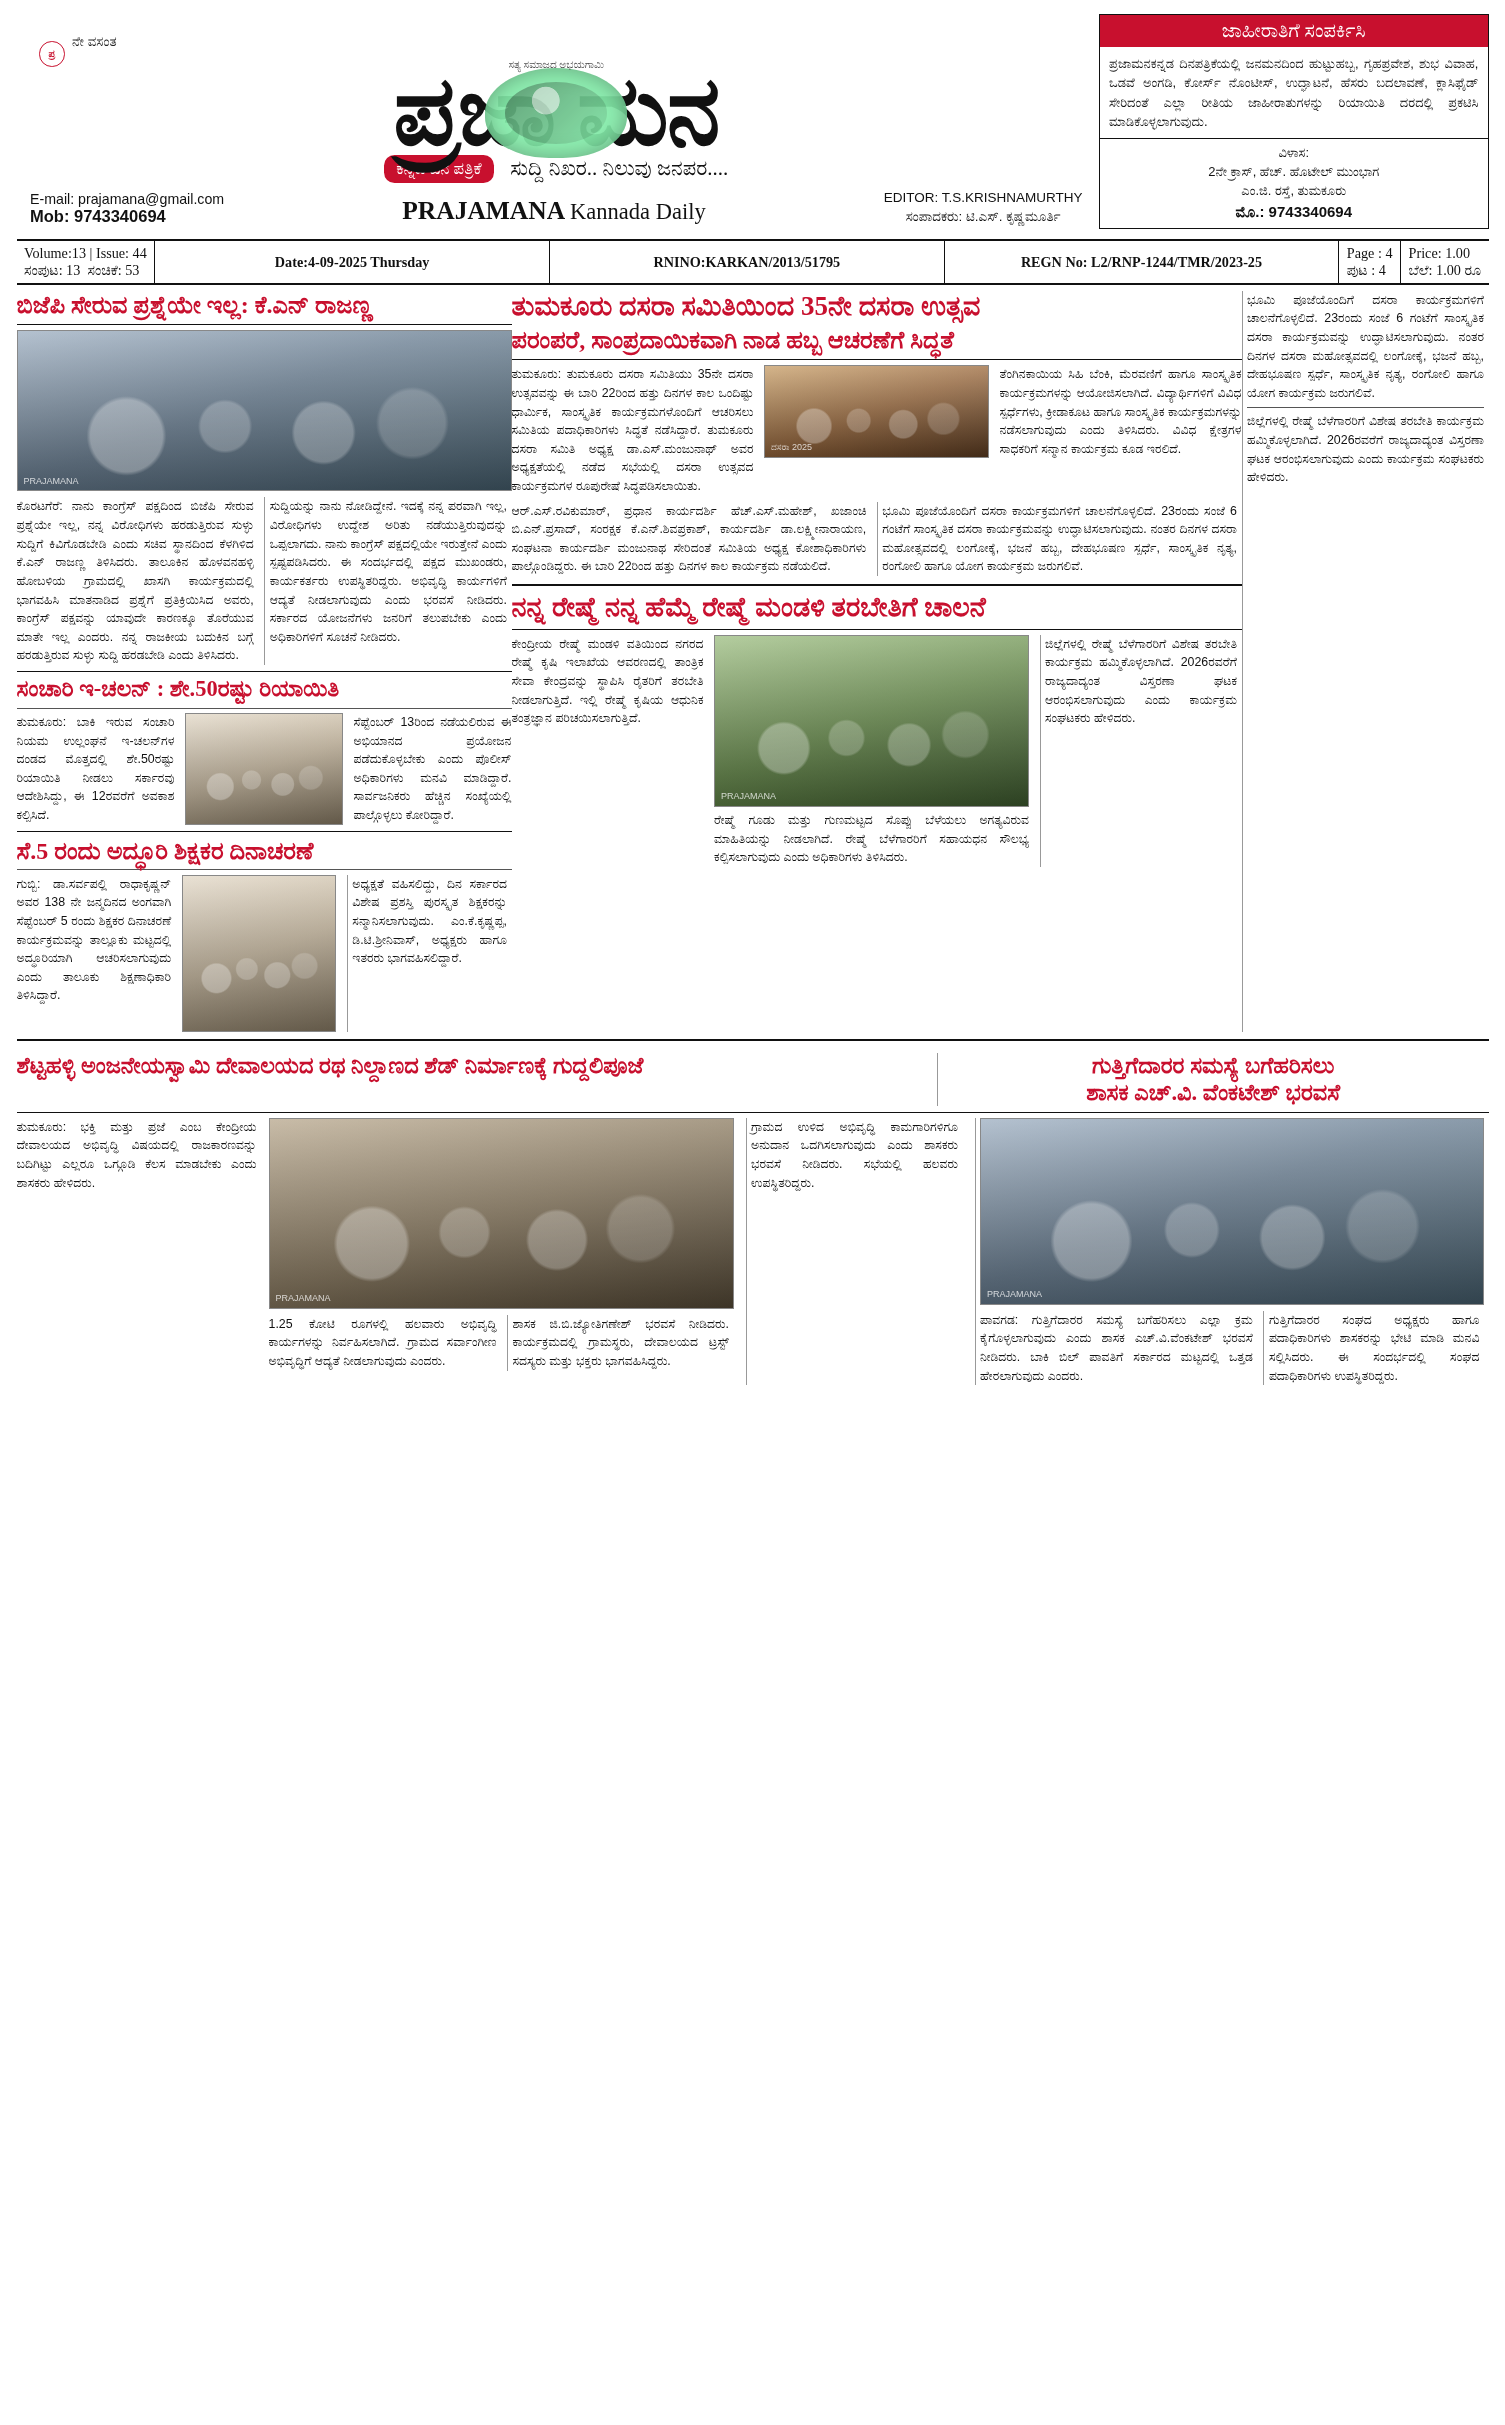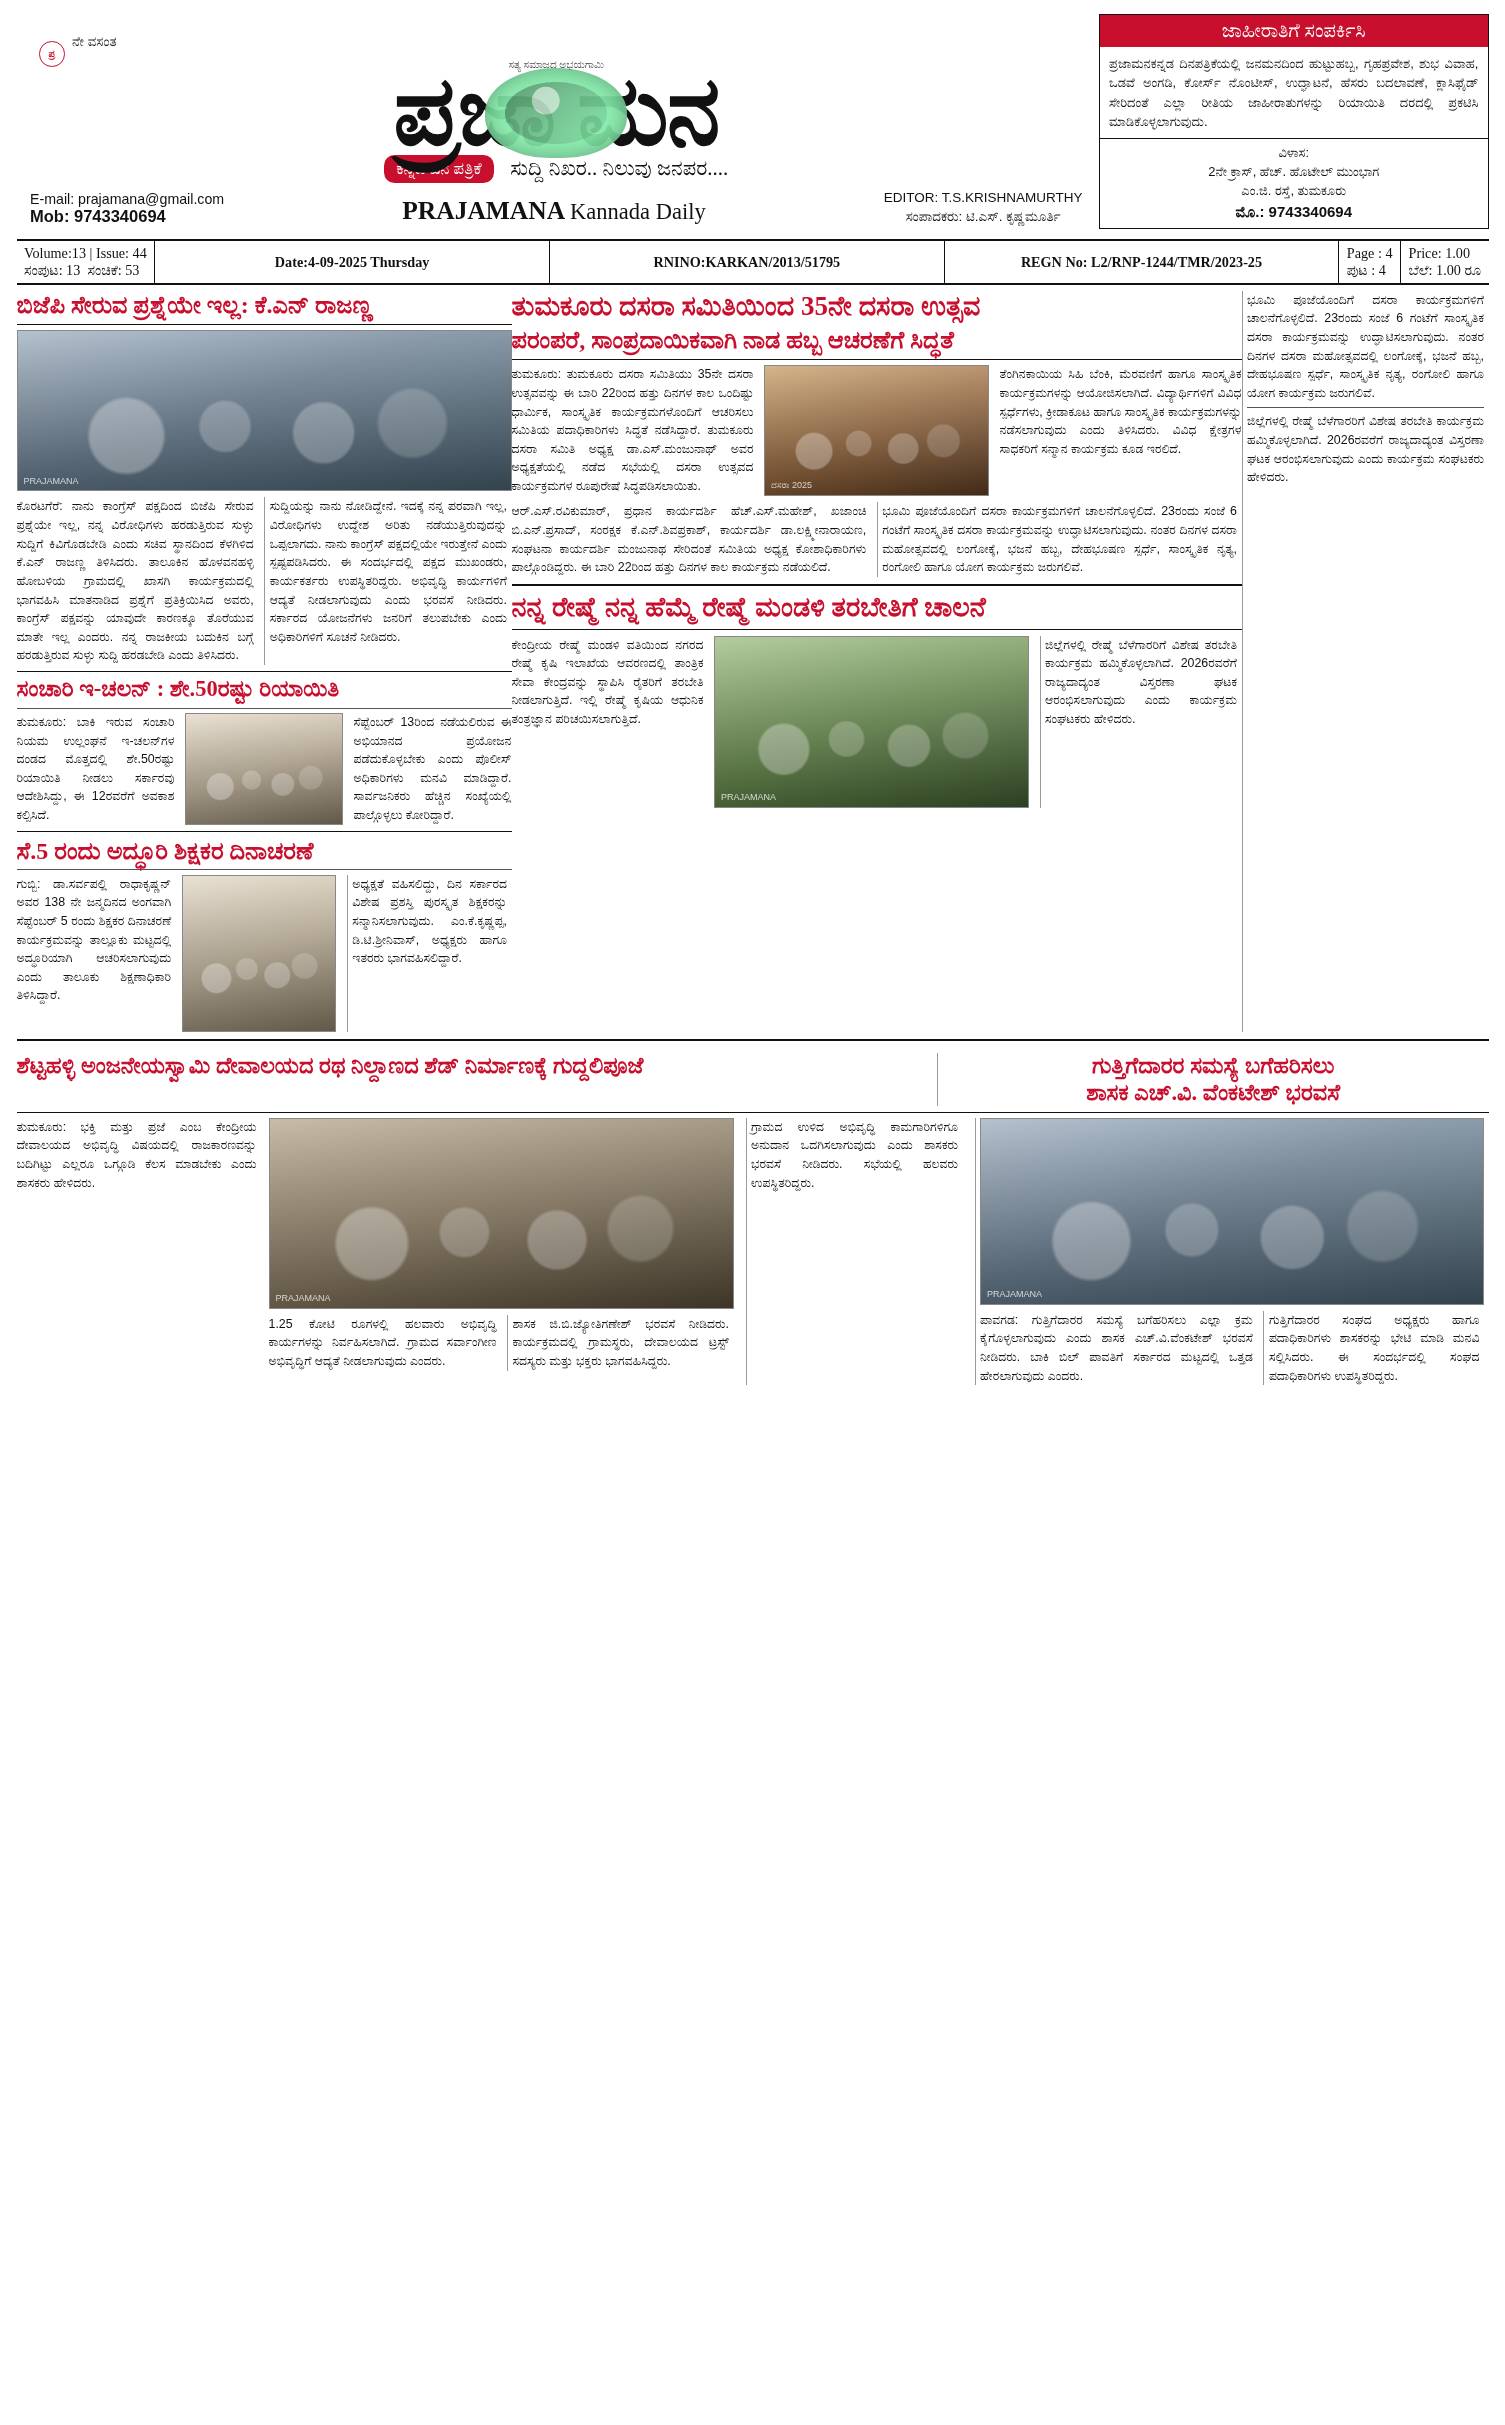--- a/index.html
+++ b/index.html
@@ -350,21 +350,21 @@
       <div class="hl-red hl-32" style="margin-top:3px;">ಪರಂಪರೆ, ಸಾಂಪ್ರದಾಯಿಕವಾಗಿ ನಾಡ ಹಬ್ಬ ಆಚರಣೆಗೆ ಸಿದ್ಧತೆ</div>
       <div class="rule"></div>
 
       <div class="cols3">
         <div class="col">
           <div class="body-txt">ತುಮಕೂರು: ತುಮಕೂರು ದಸರಾ ಸಮಿತಿಯು 35ನೇ ದಸರಾ ಉತ್ಸವವನ್ನು ಈ ಬಾರಿ 22ರಿಂದ ಹತ್ತು ದಿನಗಳ ಕಾಲ ಒಂದಿಷ್ಟು ಧಾರ್ಮಿಕ, ಸಾಂಸ್ಕೃತಿಕ ಕಾರ್ಯಕ್ರಮಗಳೊಂದಿಗೆ ಆಚರಿಸಲು ಸಮಿತಿಯ ಪದಾಧಿಕಾರಿಗಳು ಸಿದ್ಧತೆ ನಡೆಸಿದ್ದಾರೆ.
 
 ತುಮಕೂರು ದಸರಾ ಸಮಿತಿ ಅಧ್ಯಕ್ಷ ಡಾ.ಎಸ್.ಮಂಜುನಾಥ್ ಅವರ ಅಧ್ಯಕ್ಷತೆಯಲ್ಲಿ ನಡೆದ ಸಭೆಯಲ್ಲಿ ದಸರಾ ಉತ್ಸವದ ಕಾರ್ಯಕ್ರಮಗಳ ರೂಪುರೇಷೆ ಸಿದ್ಧಪಡಿಸಲಾಯಿತು.</div>
         </div>
         <div class="col" style="flex:0 0 225px;">
-          <div class="photo warm" style="height:131px;">
+          <div class="photo warm" style="height:93px;">
             <span class="wm">ದಸರಾ 2025</span>
           </div>
         </div>
         <div class="col">
           <div class="body-txt">ತೆಂಗಿನಕಾಯಿಯ ಸಿಹಿ ಬೆಂಕಿ, ಮೆರವಣಿಗೆ ಹಾಗೂ ಸಾಂಸ್ಕೃತಿಕ ಕಾರ್ಯಕ್ರಮಗಳನ್ನು ಆಯೋಜಿಸಲಾಗಿದೆ. ವಿದ್ಯಾರ್ಥಿಗಳಿಗೆ ವಿವಿಧ ಸ್ಪರ್ಧೆಗಳು, ಕ್ರೀಡಾಕೂಟ ಹಾಗೂ ಸಾಂಸ್ಕೃತಿಕ ಕಾರ್ಯಕ್ರಮಗಳನ್ನು ನಡೆಸಲಾಗುವುದು ಎಂದು ತಿಳಿಸಿದರು. ವಿವಿಧ ಕ್ಷೇತ್ರಗಳ ಸಾಧಕರಿಗೆ ಸನ್ಮಾನ ಕಾರ್ಯಕ್ರಮ ಕೂಡ ಇರಲಿದೆ.</div>
         </div>
       </div>
 
       <div class="cols3" style="margin-top:6px;">
         <div class="col">
@@ -380,20 +380,21 @@
       <div class="rule"></div>
 
       <div class="cols3">
         <div class="col">
           <div class="body-txt">ಕೇಂದ್ರೀಯ ರೇಷ್ಮೆ ಮಂಡಳಿ ವತಿಯಿಂದ ನಗರದ ರೇಷ್ಮೆ ಕೃಷಿ ಇಲಾಖೆಯ ಆವರಣದಲ್ಲಿ ತಾಂತ್ರಿಕ ಸೇವಾ ಕೇಂದ್ರವನ್ನು ಸ್ಥಾಪಿಸಿ ರೈತರಿಗೆ ತರಬೇತಿ ನೀಡಲಾಗುತ್ತಿದೆ. ಇಲ್ಲಿ ರೇಷ್ಮೆ ಕೃಷಿಯ ಆಧುನಿಕ ತಂತ್ರಜ್ಞಾನ ಪರಿಚಯಿಸಲಾಗುತ್ತಿದೆ.</div>
         </div>
         <div class="col" style="flex:0 0 315px;">
           <div class="photo green" style="height:172px;">
             <span class="wm">PRAJAMANA</span>
           </div>
+          <div class="body-txt" style="margin-top:4.5px;">ರೇಷ್ಮೆ ಗೂಡು ಮತ್ತು ಗುಣಮಟ್ಟದ ಸೊಪ್ಪು ಬೆಳೆಯಲು ಅಗತ್ಯವಿರುವ ಮಾಹಿತಿಯನ್ನು ನೀಡಲಾಗಿದೆ. ರೇಷ್ಮೆ ಬೆಳೆಗಾರರಿಗೆ ಸಹಾಯಧನ ಸೌಲಭ್ಯ ಕಲ್ಪಿಸಲಾಗುವುದು ಎಂದು ಅಧಿಕಾರಿಗಳು ತಿಳಿಸಿದರು.</div>
         </div>
         <div class="col vline block-pad">
           <div class="body-txt">ಜಿಲ್ಲೆಗಳಲ್ಲಿ ರೇಷ್ಮೆ ಬೆಳೆಗಾರರಿಗೆ ವಿಶೇಷ ತರಬೇತಿ ಕಾರ್ಯಕ್ರಮ ಹಮ್ಮಿಕೊಳ್ಳಲಾಗಿದೆ. 2026ರವರೆಗೆ ರಾಜ್ಯದಾದ್ಯಂತ ವಿಸ್ತರಣಾ ಘಟಕ ಆರಂಭಿಸಲಾಗುವುದು ಎಂದು ಕಾರ್ಯಕ್ರಮ ಸಂಘಟಕರು ಹೇಳಿದರು.</div>
         </div>
       </div>
     </div>
 
     <div class="zone-right vline block-pad">
       <div class="body-txt">ಭೂಮಿ ಪೂಜೆಯೊಂದಿಗೆ ದಸರಾ ಕಾರ್ಯಕ್ರಮಗಳಿಗೆ ಚಾಲನೆಗೊಳ್ಳಲಿದೆ. 23ರಂದು ಸಂಜೆ 6 ಗಂಟೆಗೆ ಸಾಂಸ್ಕೃತಿಕ ದಸರಾ ಕಾರ್ಯಕ್ರಮವನ್ನು ಉದ್ಘಾಟಿಸಲಾಗುವುದು. ನಂತರ ದಿನಗಳ ದಸರಾ ಮಹೋತ್ಸವದಲ್ಲಿ ಲಂಗೋಕ್ಕೆ, ಭಜನೆ ಹಬ್ಬ, ದೇಹಭೂಷಣ ಸ್ಪರ್ಧೆ, ಸಾಂಸ್ಕೃತಿಕ ನೃತ್ಯ, ರಂಗೋಲಿ ಹಾಗೂ ಯೋಗ ಕಾರ್ಯಕ್ರಮ ಜರುಗಲಿವೆ.</div>
       <div class="rule-thin"></div>

